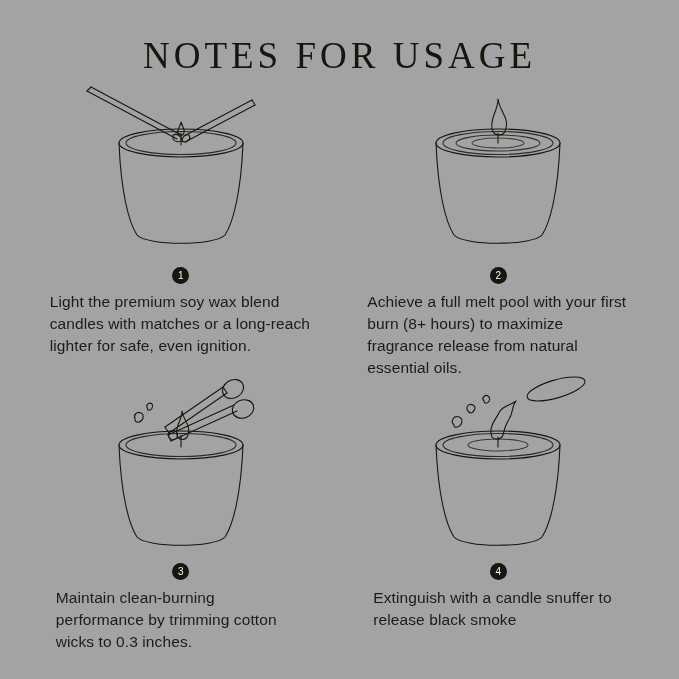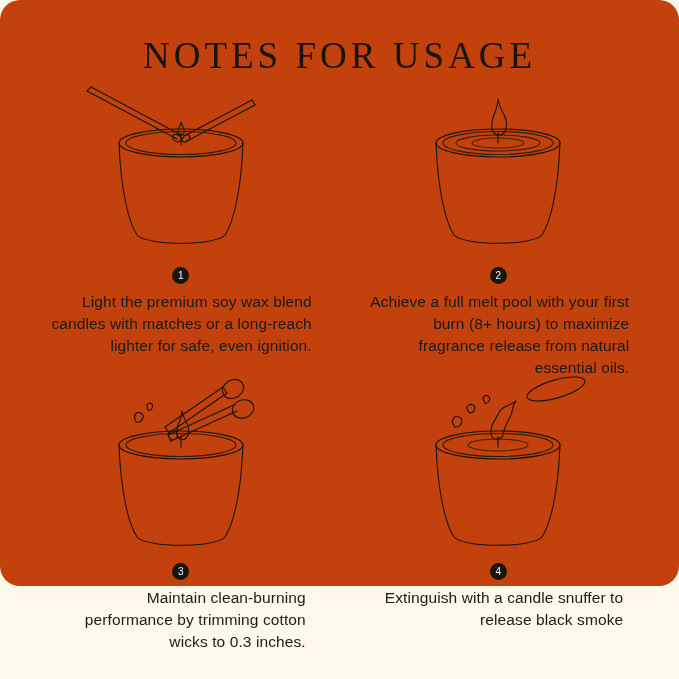--- a/index.html
+++ b/index.html
@@ -10,24 +10,23 @@
     width: 679px;
     height: 679px;
     background: #fdf8e9;
     font-family: "Liberation Sans", sans-serif;
     color: #1b1b18;
     overflow: hidden;
   }
   .page {
     position: relative;
     width: 679px;
-    height: 586px;
+    height: 679px;
     box-sizing: border-box;
-    background: #c2410c;
-    border-radius: 20px;
+    background: #a3a3a3;
   }
   .title {
     text-align: center;
     font-family: "Liberation Serif", serif;
     font-size: 37px;
     letter-spacing: 4px;
     font-weight: 400;
     color: #16160f;
     padding-top: 34px;
     padding-bottom: 6px;
@@ -61,21 +60,21 @@
     background: #16160f;
     color: #fdf8e9;
     font-size: 10px;
     line-height: 17px;
     text-align: center;
     font-family: "Liberation Sans", sans-serif;
     margin: 6px 0 7px 0;
     flex: none;
   }
   .caption {
-    text-align: right;
+    text-align: left;
     font-size: 15.5px;
     line-height: 1.42;
     color: #1b1b18;
     max-width: 262px;
     letter-spacing: 0.1px;
   }
   .cell-3 .caption, .cell-4 .caption {
     max-width: 250px;
   }
   svg { display: block; }

